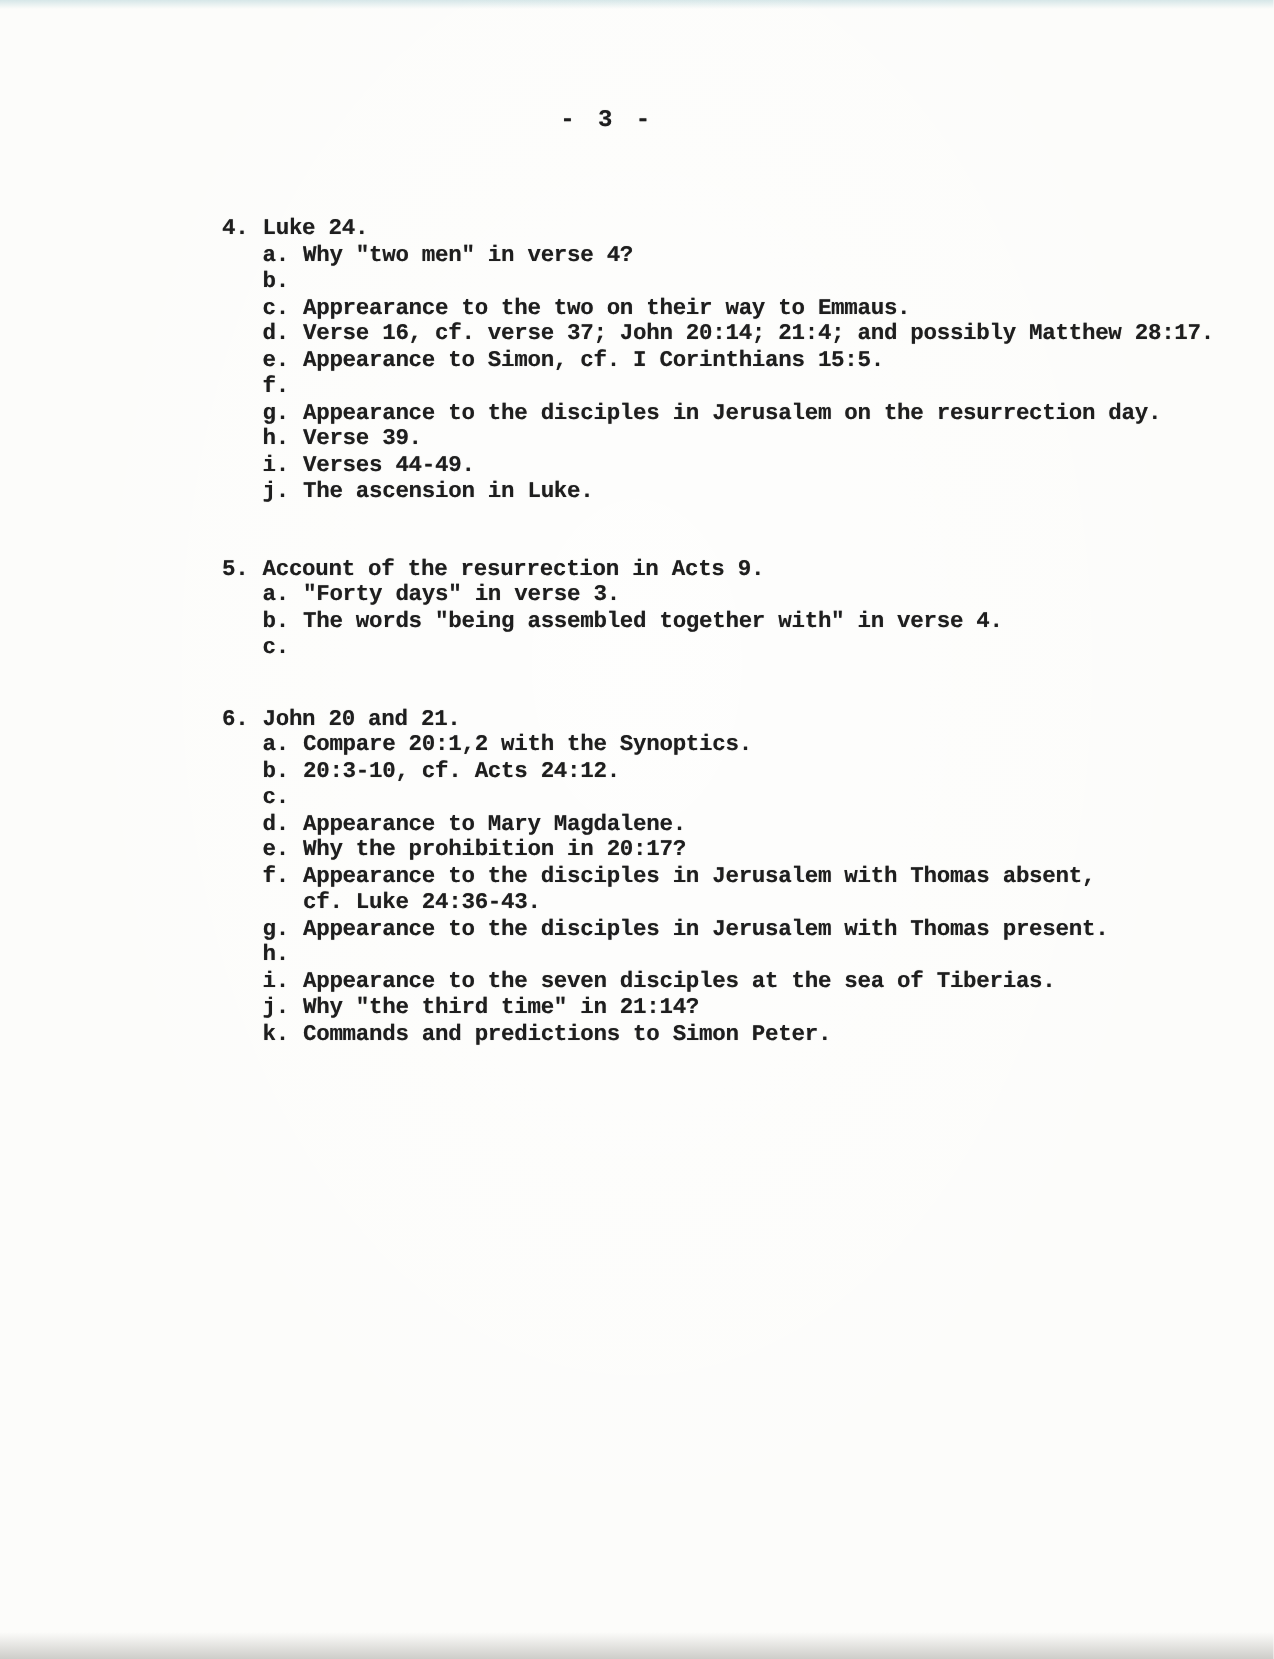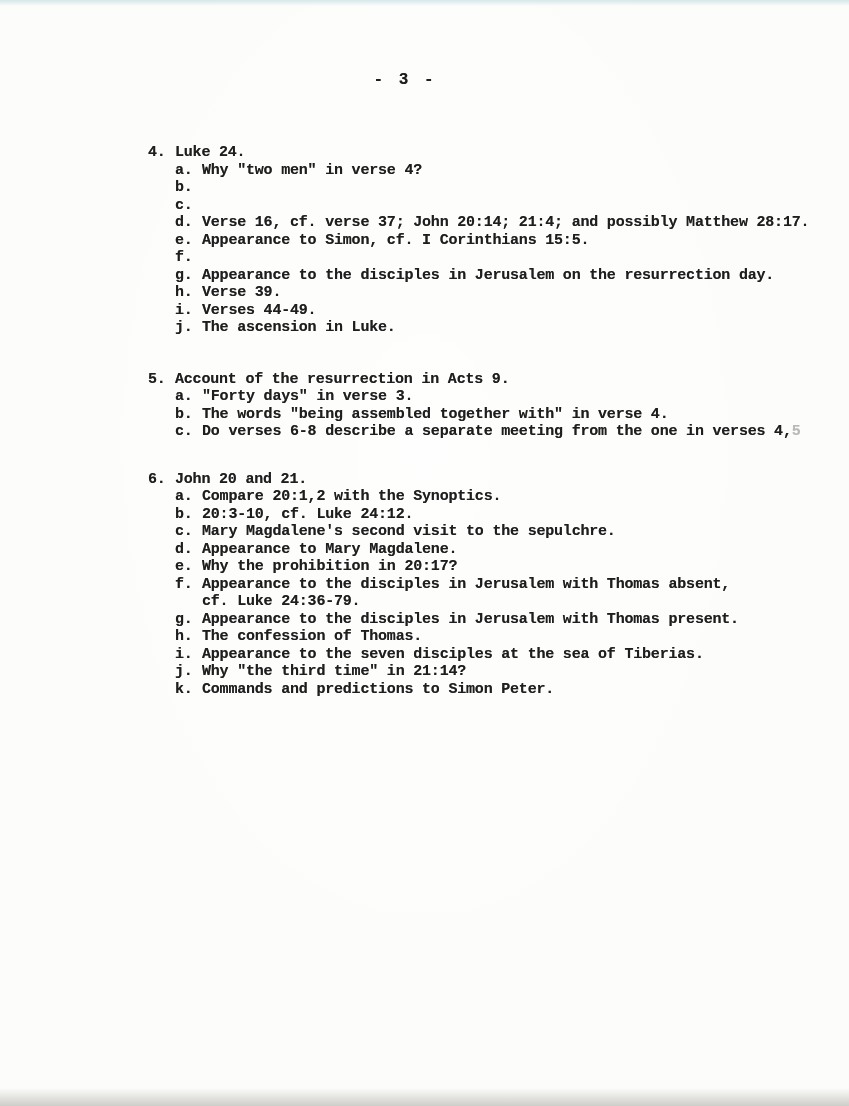--- a/index.html
+++ b/index.html
@@ -96,20 +96,21 @@
       <div class="items">
         <div class="row">
           <span class="letter">a.</span>
           <span class="text">Why "two men" in verse 4?</span>
         </div>
         <div class="row">
           <span class="letter">b.</span>
         </div>
         <div class="row">
           <span class="letter">c.</span>
+          <span class="text">Apprearance to the two on their way to Emmaus.</span>
         </div>
         <div class="row">
           <span class="letter">d.</span>
           <span class="text">Verse 16, cf. verse 37; John 20:14; 21:4; and possibly Matthew 28:17.</span>
         </div>
         <div class="row">
           <span class="letter">e.</span>
           <span class="text">Appearance to Simon, cf. I Corinthians 15:5.</span>
         </div>
         <div class="row">
@@ -143,65 +144,62 @@
         <div class="row">
           <span class="letter">a.</span>
           <span class="text">"Forty days" in verse 3.</span>
         </div>
         <div class="row">
           <span class="letter">b.</span>
           <span class="text">The words "being assembled together with" in verse 4.</span>
         </div>
         <div class="row">
           <span class="letter">c.</span>
-          <span class="text"><span>Do verses 6-8 describe a separate meeting from the one in verses 4,</span><span class="faded">5</span></span>
         </div>
       </div>
     </div>
 
     <div class="section gap-6">
       <div class="row">
         <span class="num">6.</span>
         <span class="title">John 20 and 21.</span>
       </div>
       <div class="items">
         <div class="row">
           <span class="letter">a.</span>
           <span class="text">Compare 20:1,2 with the Synoptics.</span>
         </div>
         <div class="row">
           <span class="letter">b.</span>
-          <span class="text">20:3-10, cf. Luke 24:12.</span>
+          <span class="text">20:3-10, cf. Acts 24:12.</span>
         </div>
         <div class="row">
           <span class="letter">c.</span>
-          <span class="text">Mary Magdalene's second visit to the sepulchre.</span>
         </div>
         <div class="row">
           <span class="letter">d.</span>
           <span class="text">Appearance to Mary Magdalene.</span>
         </div>
         <div class="row">
           <span class="letter">e.</span>
           <span class="text">Why the prohibition in 20:17?</span>
         </div>
         <div class="row">
           <span class="letter">f.</span>
           <span class="text">Appearance to the disciples in Jerusalem with Thomas absent,</span>
         </div>
         <div class="row cont">
-          <span class="text">cf. Luke 24:36-79.</span>
+          <span class="text">cf. Luke 24:36-43.</span>
         </div>
         <div class="row">
           <span class="letter">g.</span>
           <span class="text">Appearance to the disciples in Jerusalem with Thomas present.</span>
         </div>
         <div class="row">
           <span class="letter">h.</span>
-          <span class="text">The confession of Thomas.</span>
         </div>
         <div class="row">
           <span class="letter">i.</span>
           <span class="text">Appearance to the seven disciples at the sea of Tiberias.</span>
         </div>
         <div class="row">
           <span class="letter">j.</span>
           <span class="text">Why "the third time" in 21:14?</span>
         </div>
         <div class="row">

